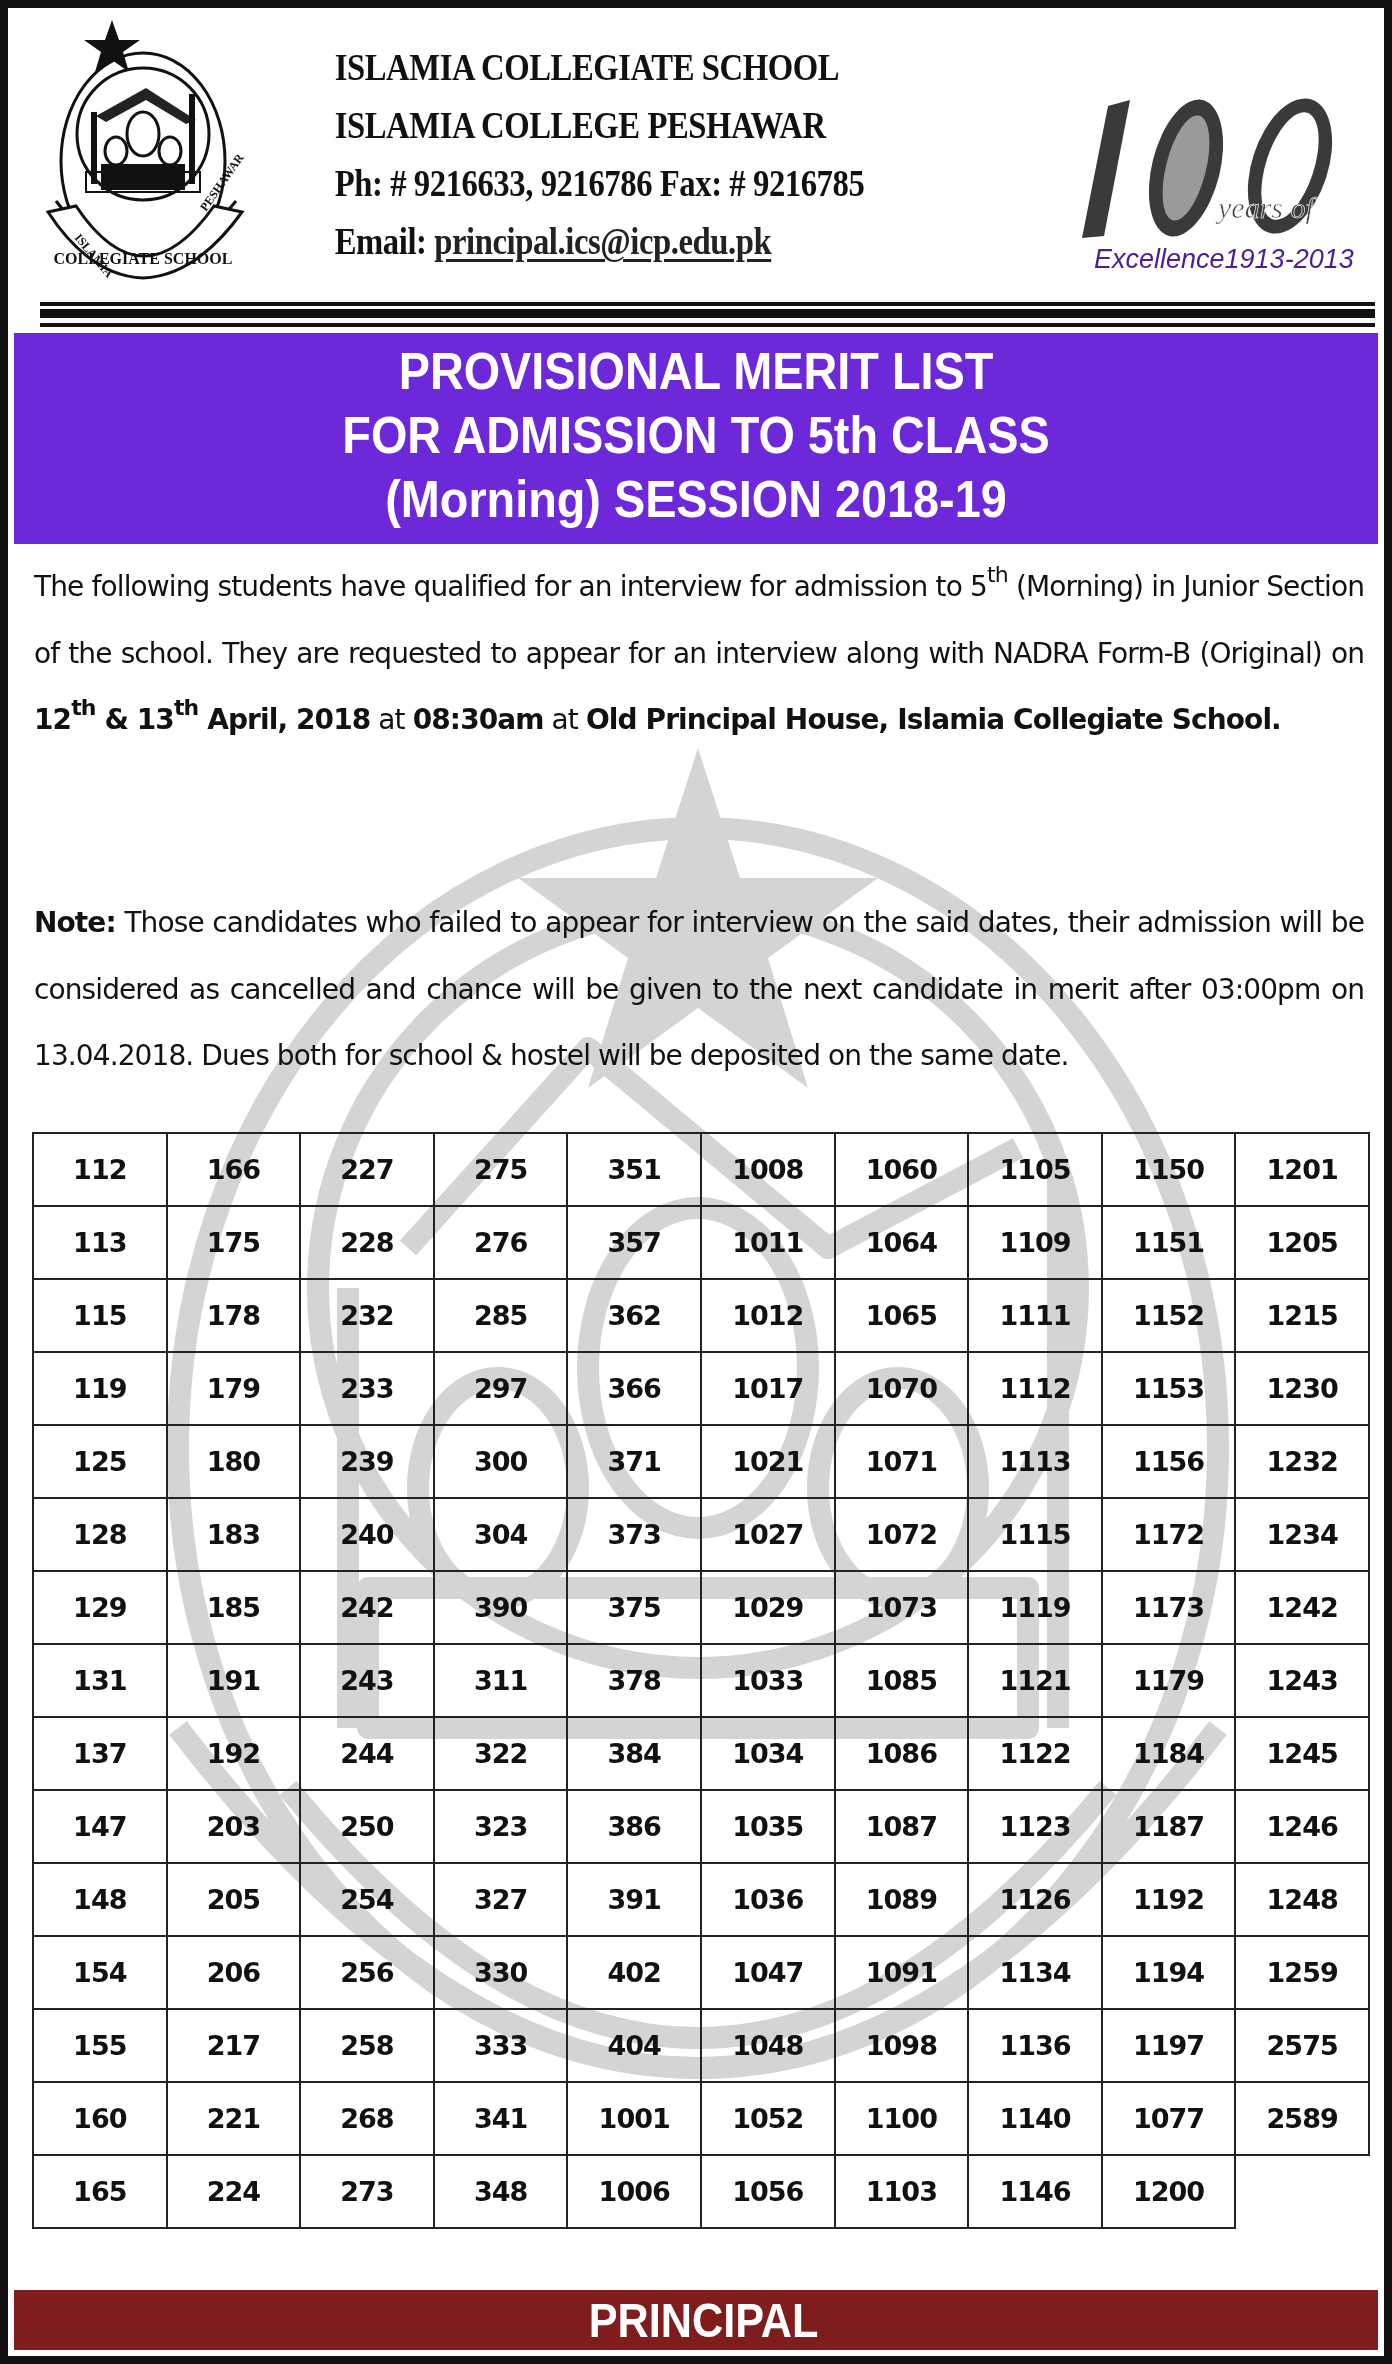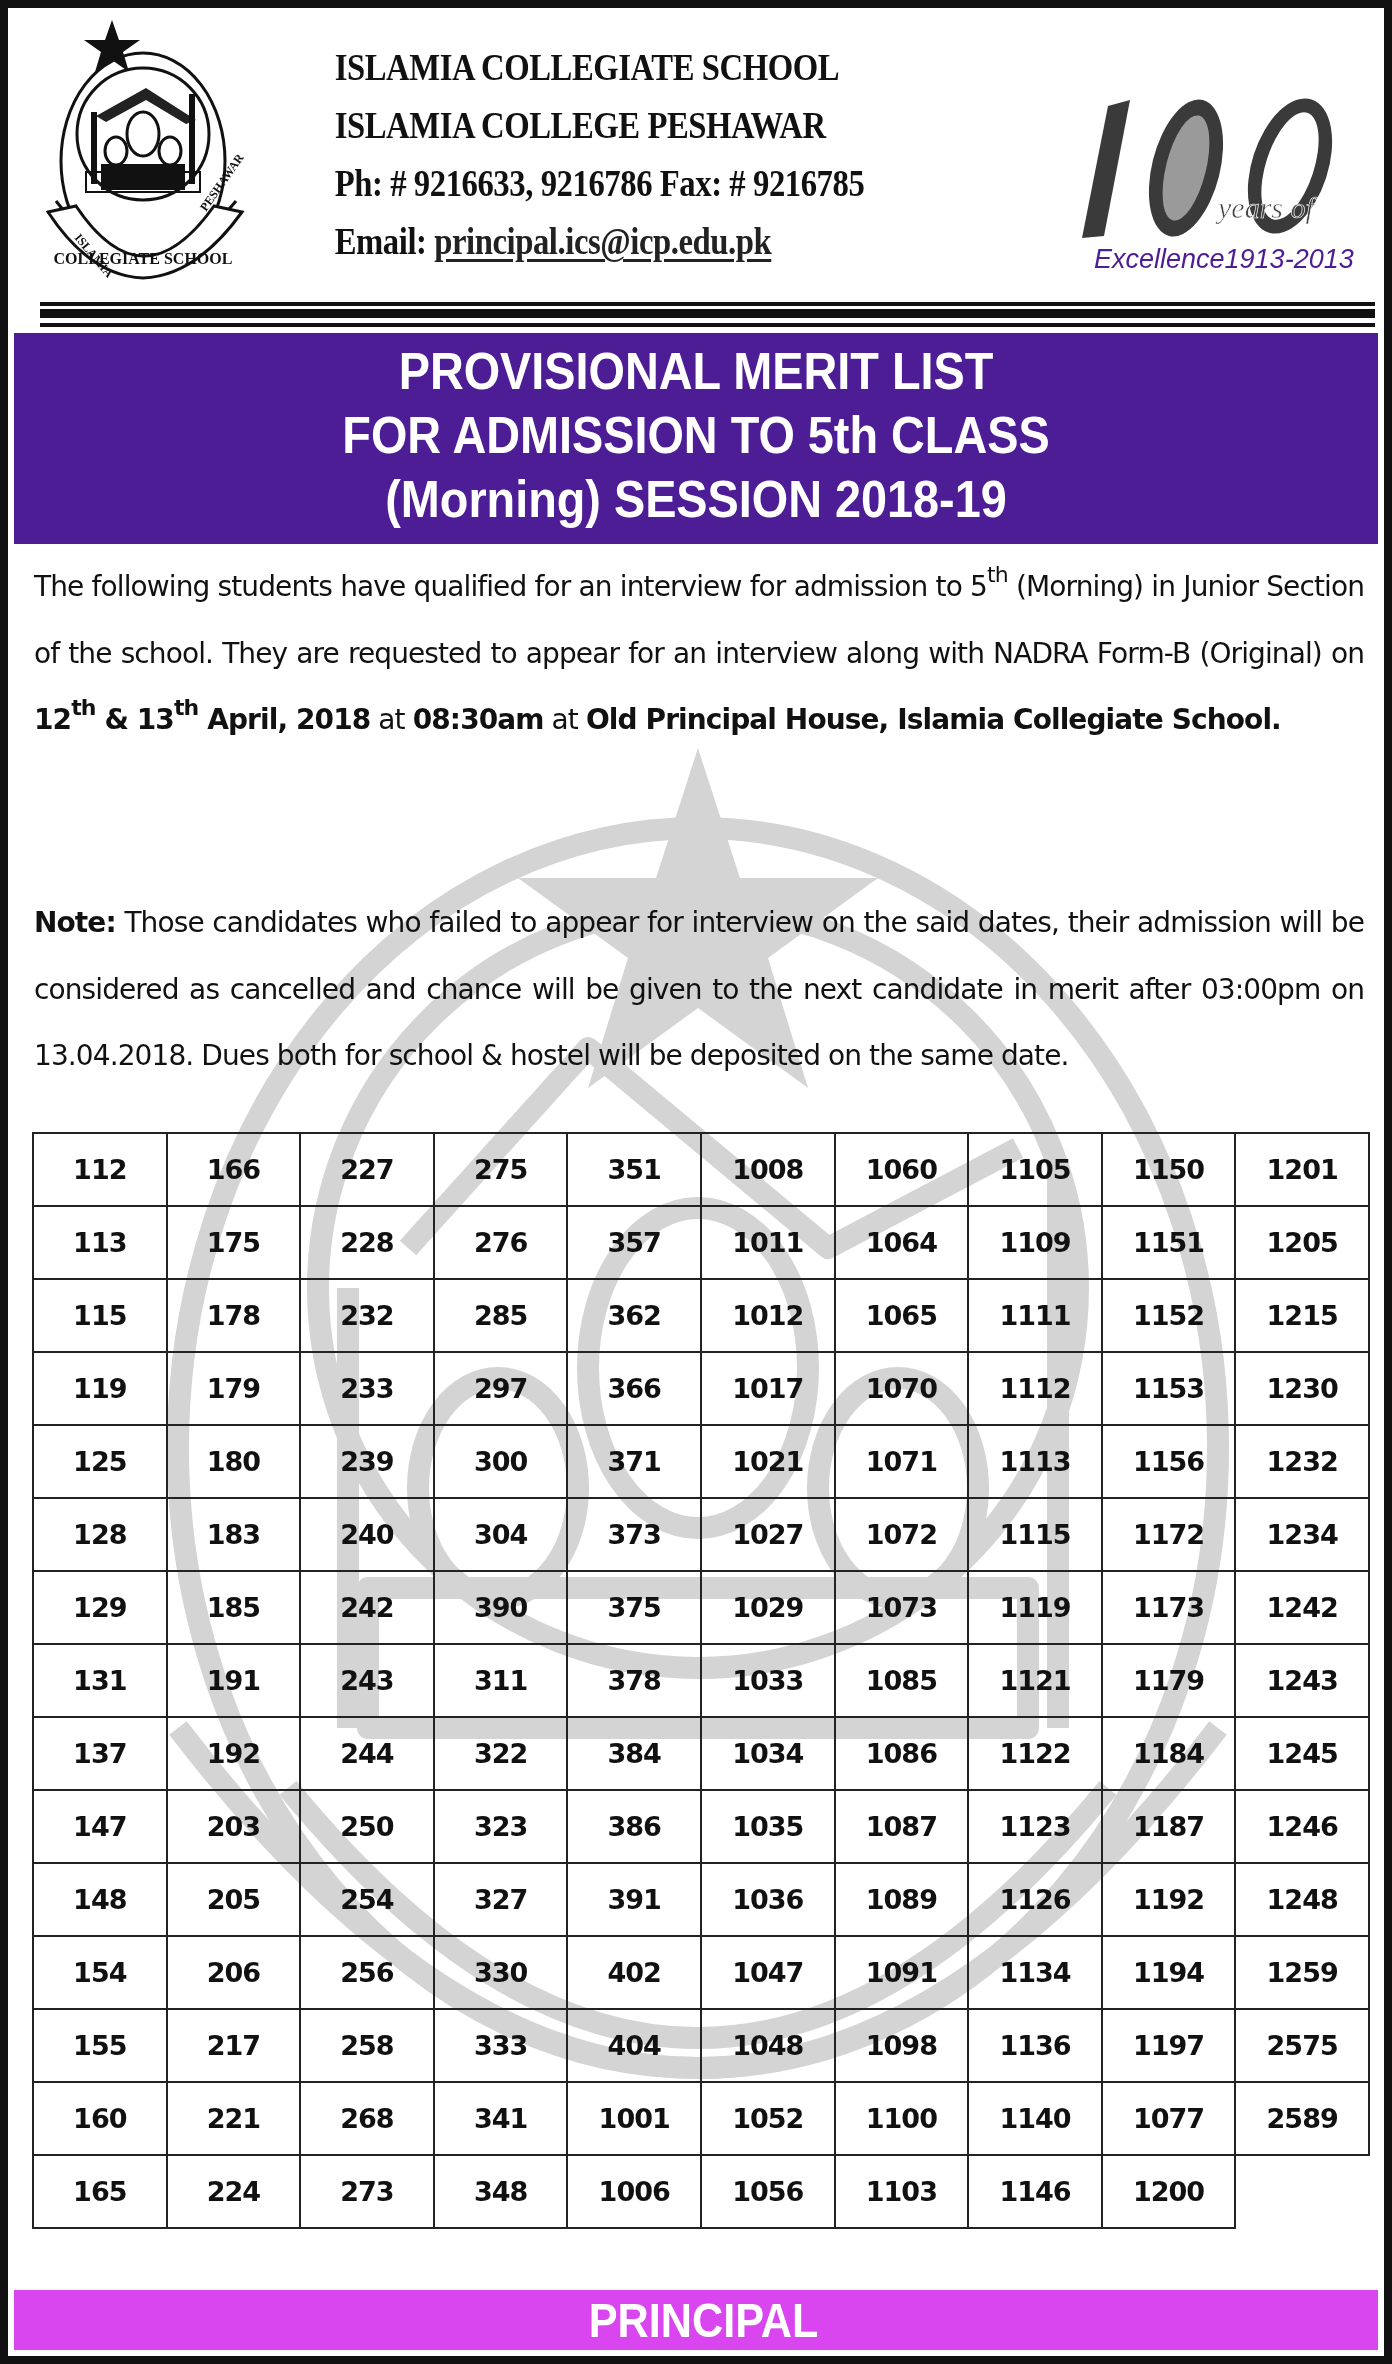--- a/index.html
+++ b/index.html
@@ -23,21 +23,21 @@
       font-family: Liberation Sans, sans-serif; font-style: italic; font-size: 27px; color: #4c1d95;
     }
     
     .divider { position: absolute; left: 32px; width: 1335px; background: #111; }
     .d1 { top: 294px; height: 4px; }
     .d2 { top: 301px; height: 9px; }
     .d3 { top: 315px; height: 4px; }
     
     .title-bar {
       position: absolute; left: 6px; top: 325px; width: 1364px; height: 211px;
-      background: #4c1d95; color: #fff; text-align: center;
+      background: #6d28d9; color: #fff; text-align: center;
       font-family: "Liberation Sans", sans-serif; font-weight: bold;
       padding-top: 6px;
     }
     .title-bar .t-line { font-size: 52px; line-height: 64px; transform: scaleX(0.9); white-space: nowrap; }
     
     .watermark { position: absolute; left: 20px; top: 720px; width: 1340px; height: 1560px; pointer-events: none; }
     
     .para {
       position: absolute; left: 26px; width: 1330px;
       font-family: "DejaVu Sans", sans-serif; font-size: 28px; line-height: 66.5px;
@@ -53,21 +53,21 @@
     }
     .merit-table td {
       width: 133.6px; height: 73px; border: 2px solid #222; text-align: center; vertical-align: middle;
       font-family: "DejaVu Sans", sans-serif; font-weight: bold; font-size: 27px; color: #111;
       letter-spacing: -1px; background: transparent;
     }
     .merit-table td.empty-edge { border-top: 2px solid #222; border-right: none; border-bottom: none; }
     
     .footer-bar {
       position: absolute; left: 6px; top: 2282px; width: 1364px; height: 60px;
-      background: #d946ef; color: #fff; text-align: center;
+      background: #7f1d1d; color: #fff; text-align: center;
       font-family: "Liberation Sans", sans-serif; font-weight: bold; font-size: 48px; line-height: 62px; padding-left: 15px;
     }
     .footer-bar span { display: inline-block; transform: scaleX(0.9); }
   </style>
 </head>
 <body>
 
 <div class="page">
 
   <svg class="crest" viewBox="0 0 250 280">

